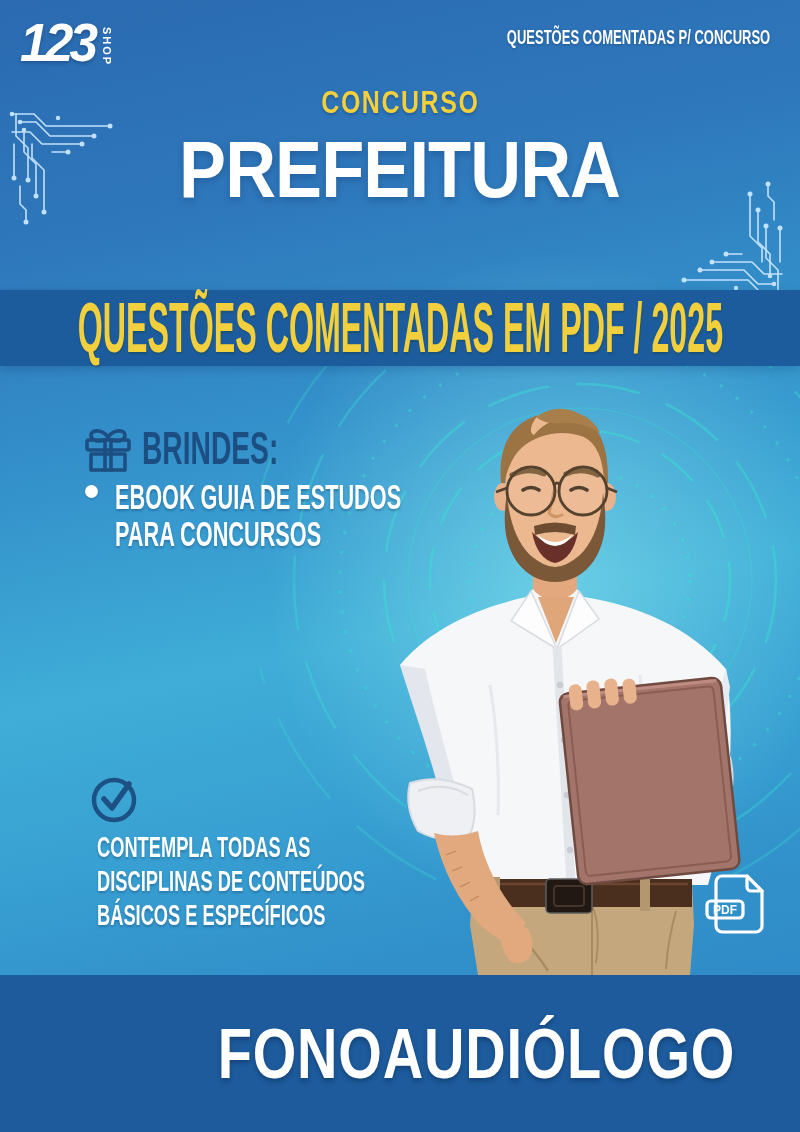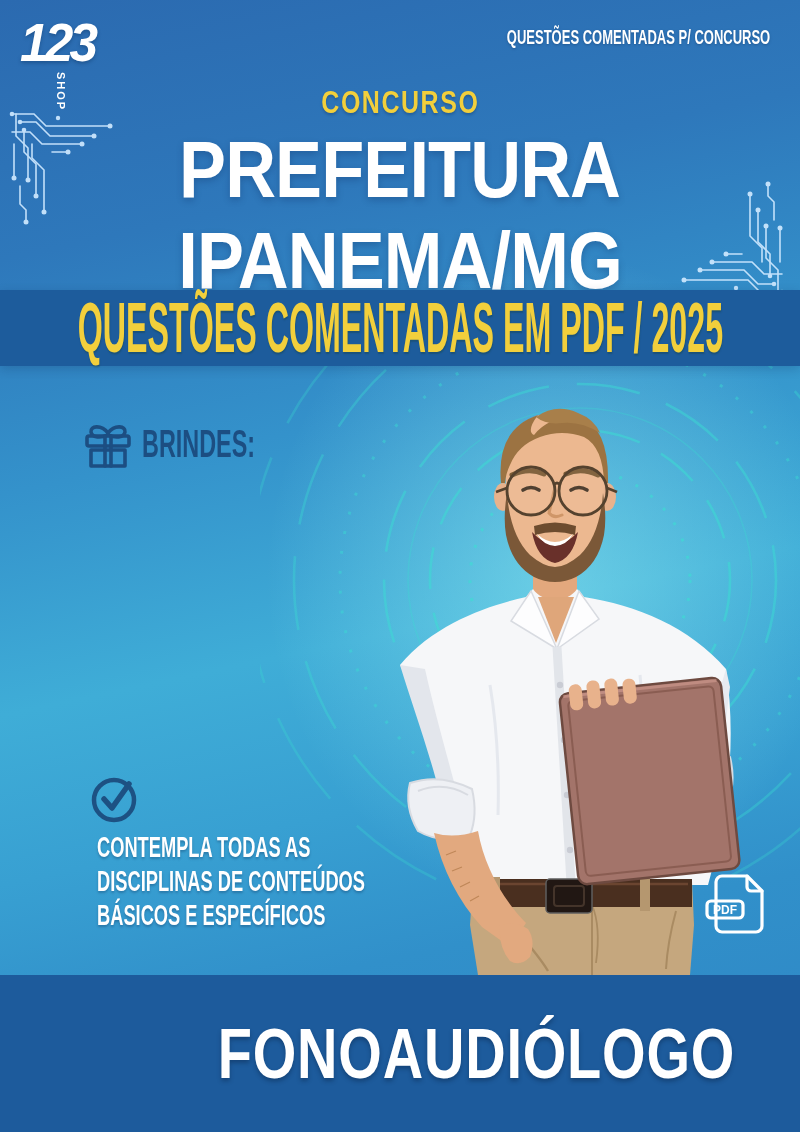--- a/index.html
+++ b/index.html
@@ -9,42 +9,42 @@
     background-image:
       radial-gradient(420px 480px at 69% 51%, rgba(150,240,244,.50), rgba(150,240,244,0) 68%),
       linear-gradient(168deg,#2b6ab0 0%,#2e78bb 20%,#3492cb 38%,#3fadd7 55%,#38a0d2 68%,#3190ca 80%,#2e85c4 100%);
   }
   .abs{position:absolute;}
   .cond{font-weight:bold;}
   .sx{display:inline-block;transform-origin:left center;}
   .sxc{display:inline-block;transform-origin:center center;}
 
   
-  .logo{left:20px;top:18px;display:flex;align-items:center;color:#fff;flex-direction:column;}
+  .logo{left:20px;top:18px;display:flex;align-items:flex-end;color:#fff;}
   .logo-num{font-size:54px;line-height:48px;font-weight:bold;font-style:italic;letter-spacing:-4px;transform:scaleX(.95);transform-origin:left top;text-shadow:0 2px 4px rgba(10,40,80,.35);}
   .logo-shop{writing-mode:vertical-rl;font-size:11px;font-weight:bold;letter-spacing:2px;margin:6px 0 0 3px;}
 
   
   .tagline{top:26px;right:30px;color:#fff;font-size:20px;white-space:nowrap;text-shadow:0 1px 3px rgba(10,40,80,.35);}
   .tagline .sx{transform:scaleX(.65);transform-origin:right center;}
 
   .kicker{left:0;top:84px;width:100%;text-align:center;color:#f2cf3c;font-size:32px;font-weight:bold;letter-spacing:2px;text-shadow:0 2px 3px rgba(10,40,80,.3);}
   .kicker .sxc{transform:scaleX(.78);}
 
   .title{left:0;top:124px;width:100%;text-align:center;color:#fff;font-weight:bold;font-size:80px;line-height:91px;text-shadow:0 3px 8px rgba(10,40,90,.28);letter-spacing:-1px;}
   .title .sxc{transform:scaleX(.88);}
 
   .banner{left:0;top:290px;width:100%;height:76px;background:#1d5c9c;display:flex;align-items:center;justify-content:center;box-shadow:0 3px 10px rgba(0,20,60,.18);}
   .banner-text{color:#f2cf3c;font-size:70px;font-weight:bold;white-space:nowrap;transform:scaleX(.46);transform-origin:center;letter-spacing:0;text-shadow:1px 2px 2px rgba(20,50,20,.25);}
 
   
   .h-row{display:flex;align-items:center;gap:10px;color:#1c4e82;}
   .brindes-h{left:84px;top:420px;}
   .edital-h{left:88px;top:772px;}
-  .h-txt{font-size:39px;font-weight:bold;white-space:nowrap;}
+  .h-txt{font-size:47px;font-weight:bold;white-space:nowrap;}
   .h-txt .sx{transform:scaleX(.60);}
   .bullets{left:85px;top:478px;margin:0;padding:0;list-style:none;}
   .bullets li{display:flex;gap:17px;margin-bottom:9px;}
   .dot{width:13px;height:13px;border-radius:50%;background:#fff;margin-top:7px;flex:0 0 13px;box-shadow:0 1px 2px rgba(10,40,80,.3);}
   .b-line{display:block;color:#fff;font-size:35px;line-height:37px;font-weight:bold;white-space:nowrap;transform:scaleX(.62);transform-origin:left center;text-shadow:0 2px 3px rgba(10,40,80,.3);}
   .edital-body{left:97px;top:830px;margin:0;}
   .e-line{display:block;color:#fff;font-size:29px;line-height:34px;font-weight:bold;white-space:nowrap;transform:scaleX(.63);transform-origin:left center;text-shadow:0 2px 3px rgba(10,40,80,.3);}
 
   
   .role-band{left:0;top:975px;width:100%;height:157px;background:#1d5b9c;display:flex;align-items:center;justify-content:flex-end;}
@@ -118,21 +118,20 @@
     <span class="logo-shop">SHOP</span>
   </div>
 
   <div class="abs kicker"><span class="sxc">CONCURSO</span></div>
 
   <div class="abs tagline cond">
     <span class="sx">QUESTÕES COMENTADAS P/ CONCURSO</span>
   </div>
   <div class="abs title">
     <div><span class="sxc">PREFEITURA</span></div>
-    <div><span class="sxc">IPANEMA/MG</span></div>
   </div>
 
   <div class="abs banner">
     <span class="banner-text">QUESTÕES COMENTADAS EM PDF / 2025</span>
   </div>
 
   <svg class="abs" style="left:340px;top:385px" width="460" height="590" viewBox="0 0 460 590">
 
     <path d="M193,138 L193,212 Q215,224 237,212 L237,138 Z" fill="#e3a87d"></path>
     <path d="M193,152 Q215,170 237,152 L237,176 Q215,186 193,176 Z" fill="#cf9068" opacity=".6"></path>
@@ -231,20 +230,27 @@
         <path d="M24,13 C31,4 42,6 41,12 C40,18 31,18 24,15"></path>
         <rect x="3" y="16" width="42" height="10" rx="2"></rect>
         <rect x="7" y="30" width="34" height="16"></rect>
         <path d="M21,16 L21,46 M27,16 L27,46"></path>
       </g>
     </svg>
     <div class="h-txt"><span class="sx">BRINDES:</span></div>
   </div>
 
   <ul class="abs bullets">
+    <li>
+      <span class="dot"></span>
+      <div>
+          <span class="b-line">EBOOK GUIA DE ESTUDOS</span>
+          <span class="b-line">PARA CONCURSOS</span>
+        </div>
+    </li>
   </ul>
 
   <div class="abs h-row edital-h">
     <svg width="52" height="52" viewBox="0 0 52 52">
       <circle cx="26" cy="28" r="20" fill="none" stroke="#1d5183" stroke-width="4.5"></circle>
       <path d="M16,27 L24,36 L41,12" fill="none" stroke="#1d5183" stroke-width="5.5" stroke-linecap="round" stroke-linejoin="round"></path>
     </svg>
   </div>
 
   <p class="abs edital-body">

